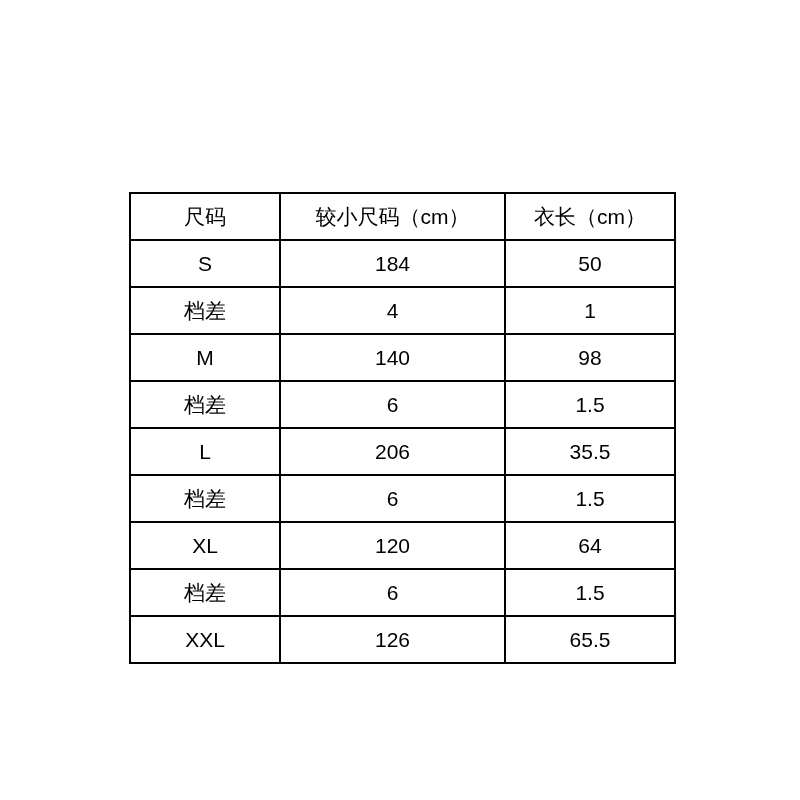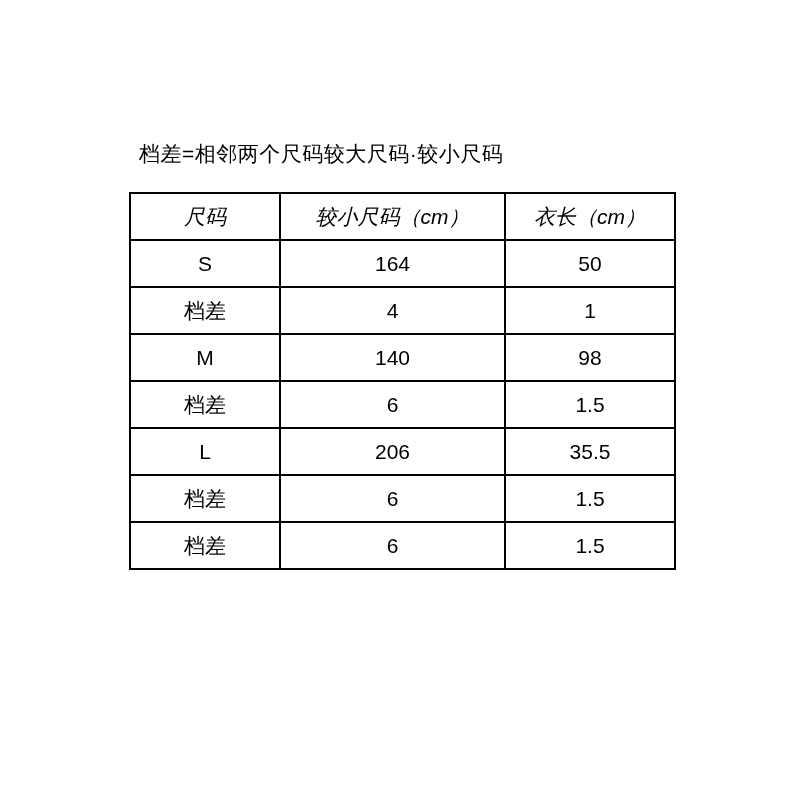--- a/index.html
+++ b/index.html
@@ -46,47 +46,45 @@
     font-size: 21px;
     height: 45px;
     padding: 0;
     color: #000000;
   }
   .size-table col.c1 { width: 150px; }
   .size-table col.c2 { width: 225px; }
   .size-table col.c3 { width: 170px; }
   .size-table thead td {
     font-size: 21px;
-    font-style: italic;
   }
 </style>
 </head>
 <body>
 
 <div class="page">
 
-  <div class="note">档差=相邻两个尺码较大尺码·较小尺码</div>
 
   <table class="size-table">
     <colgroup>
       <col class="c1">
       <col class="c2">
       <col class="c3">
     </colgroup>
     <thead>
       <tr>
         <td>尺码</td>
         <td>较小尺码（cm）</td>
         <td>衣长（cm）</td>
       </tr>
     </thead>
     <tbody>
       <tr>
         <td>S</td>
-        <td>164</td>
+        <td>184</td>
         <td>50</td>
       </tr>
       <tr>
         <td>档差</td>
         <td>4</td>
         <td>1</td>
       </tr>
       <tr>
         <td>M</td>
         <td>140</td>
@@ -101,20 +99,30 @@
         <td>L</td>
         <td>206</td>
         <td>35.5</td>
       </tr>
       <tr>
         <td>档差</td>
         <td>6</td>
         <td>1.5</td>
       </tr>
       <tr>
+        <td>XL</td>
+        <td>120</td>
+        <td>64</td>
+      </tr>
+      <tr>
         <td>档差</td>
         <td>6</td>
         <td>1.5</td>
+      </tr>
+      <tr>
+        <td>XXL</td>
+        <td>126</td>
+        <td>65.5</td>
       </tr>
     </tbody>
   </table>
 
 </div>
 
 </body></html>

